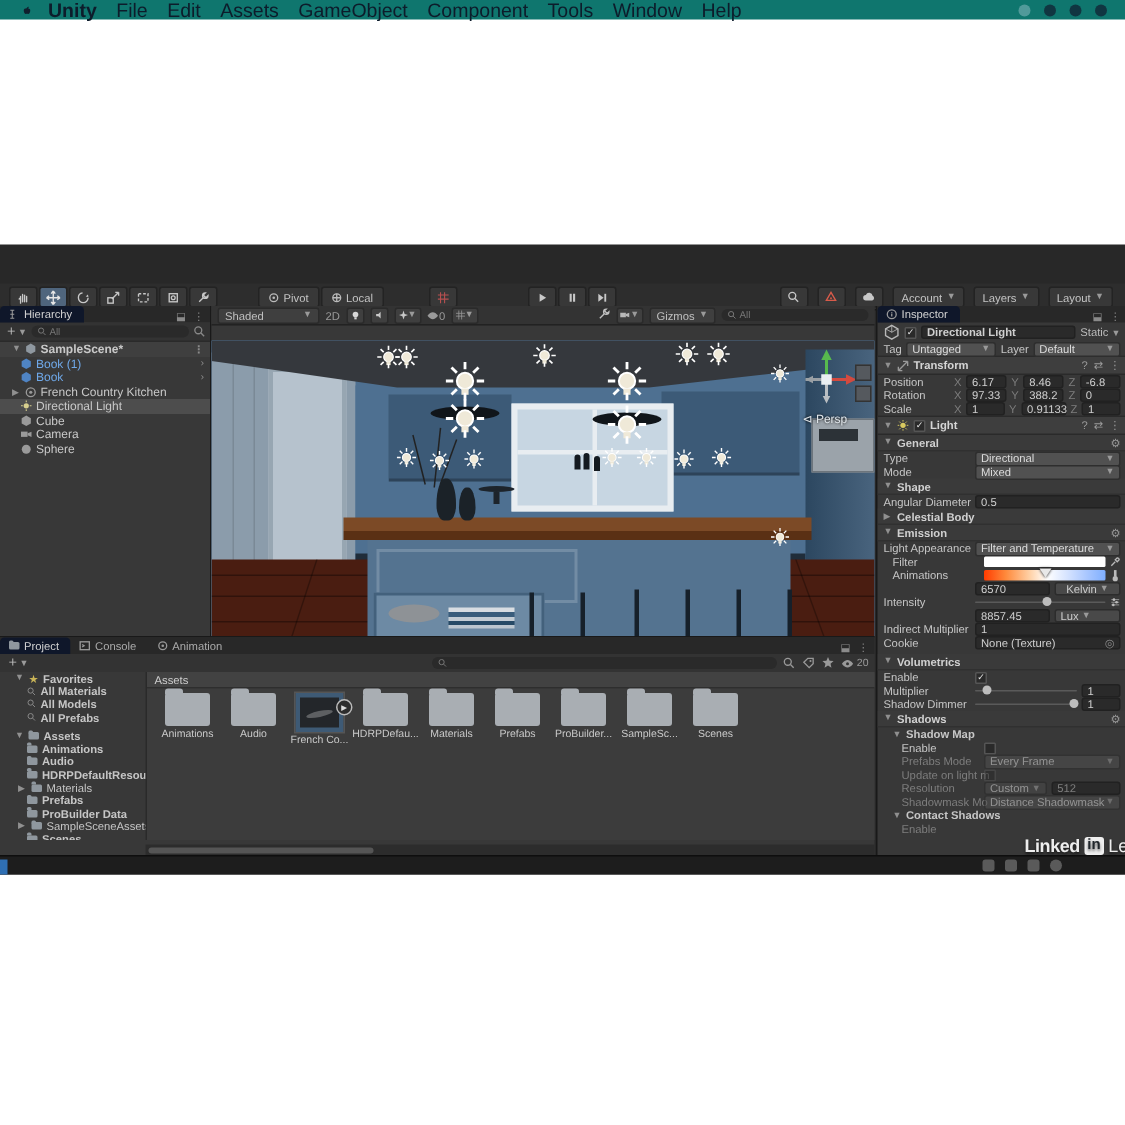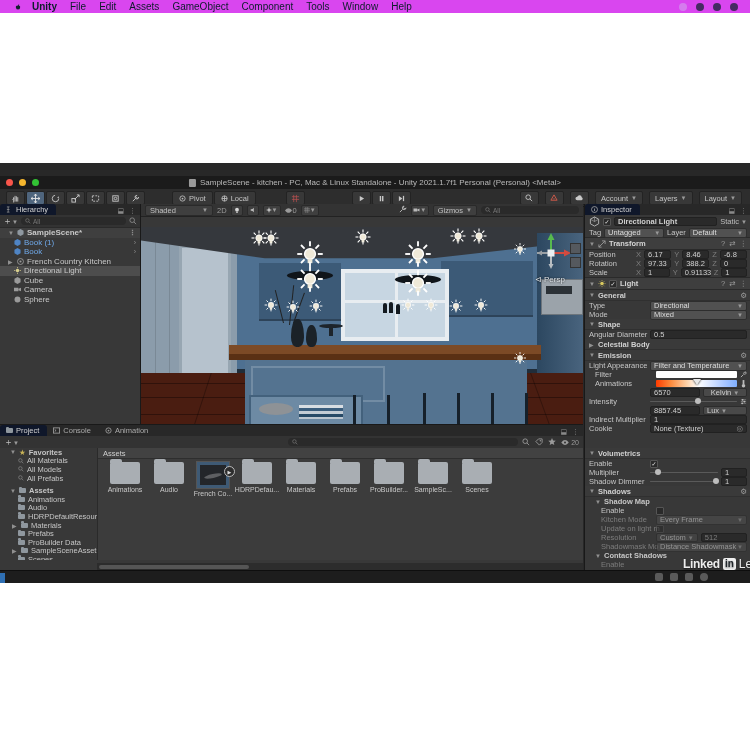--- a/index.html
+++ b/index.html
@@ -1,19 +1,19 @@
 <!DOCTYPE html>
 <html><head>
 <meta charset="utf-8">
 <style>
   html,body{margin:0;padding:0;}
   body{width:750px;height:750px;background:#ffffff;font-family:"Liberation Sans","DejaVu Sans",sans-serif;overflow:hidden;position:relative;}
   .window{position:absolute;left:0;top:163px;width:750px;height:420px;background:#282828;overflow:hidden;}
   
-  .menubar{position:absolute;left:0;top:0;width:750px;height:13px;background:#d946ef;display:flex;align-items:center;font-size:10px;color:#0d1c2b;}
+  .menubar{position:absolute;left:0;top:0;width:750px;height:13px;background:#0f766e;display:flex;align-items:center;font-size:13px;color:#0d1c2b;}
   .menubar .apple{width:8px;height:8px;margin:0 10px 0 14px;}
   .menubar .mitem{margin-right:13px;white-space:nowrap;}
   .menubar .mitem.first{font-weight:bold;}
   .menubar .mright{margin-left:auto;display:flex;gap:9px;margin-right:12px;}
   .menubar .sicon{width:8px;height:8px;border-radius:50%;background:#123;opacity:.75;}
   .menubar .sicon.dim{opacity:.35;background:#cfe0ee;}
   
   .titlebar{position:absolute;left:0;top:13px;width:750px;height:13px;background:#1b1b1b;display:flex;align-items:center;}
   .tl{width:7px;height:7px;border-radius:50%;margin-left:6px;}
   .title-text{position:absolute;left:50%;transform:translateX(-50%);font-size:8px;color:#b9b9b9;white-space:nowrap;display:flex;align-items:center;gap:4px;}
@@ -105,21 +105,21 @@
   .swatch-white{flex:1;height:7px;background:#ffffff;border-radius:1px;}
   .unitdd{background:#494949;border:1px solid #2c2c2c;border-radius:2px;height:7.5px;display:flex;align-items:center;gap:2px;padding:0 3px;color:#cfcfcf;flex:none;}
   .hicons{margin-left:auto;display:flex;gap:4px;color:#9a9a9a;font-weight:normal;}
   .cursor-arrow{position:absolute;left:46%;top:-1px;width:0;height:0;border-left:4px solid transparent;border-right:4px solid transparent;border-top:6px solid #e8e8e8;filter:drop-shadow(0 0 1px #000);}
   
   .project{position:absolute;left:0;top:261px;width:583px;height:145px;background:#383838;border-top:1px solid #191919;}
   .proj-tools{height:12px;background:#333;display:flex;align-items:center;gap:4px;padding:0 4px;border-bottom:1px solid #262626;}
   .proj-body{position:absolute;left:0;top:23px;width:583px;height:112px;display:flex;}
   .proj-tree{width:97px;height:100%;background:#383838;border-right:1px solid #2a2a2a;font-size:7.5px;color:#c6c6c6;overflow:hidden;}
   .ptrow{height:8.6px;display:flex;align-items:center;gap:3px;padding-left:10px;white-space:nowrap;}
-  .ptrow.indent{padding-left:18px;}
+  .ptrow.indent{padding-left:18px;font-weight:bold;}
   .folder-mini{width:7px;height:5px;background:#8f979e;border-radius:1px;position:relative;flex:none;}
   .folder-mini:before{content:"";position:absolute;left:0;top:-1.5px;width:3px;height:2px;background:#8f979e;border-radius:1px 1px 0 0;}
   .proj-grid{flex:1;background:#3c3c3c;position:relative;}
   .grid-hdr{height:10px;background:#424242;border-bottom:1px solid #2e2e2e;display:flex;align-items:center;padding:0 5px;font-size:7.5px;color:#cfcfcf;}
   .fitem{position:absolute;top:14px;width:42px;display:flex;flex-direction:column;align-items:center;gap:2px;}
   .fitem .bigfolder{width:30px;height:22px;background:#a9aeb3;border-radius:2px;position:relative;}
   .fitem .bigfolder:before{content:"";position:absolute;left:0;top:-3px;width:12px;height:4px;background:#a9aeb3;border-radius:2px 2px 0 0;}
   .fitem .flabel{font-size:7px;color:#c9c9c9;white-space:nowrap;}
   .fitem.sel .thumbwrap{background:#3e5a75;outline:1px solid #555;}
   .thumbwrap{width:32px;height:26px;display:flex;align-items:center;justify-content:center;position:relative;}
@@ -158,29 +158,20 @@
   <span class="mright">
     <span class="sicon dim"></span>
     <span class="sicon"></span>
     <span class="sicon"></span>
     <span class="sicon"></span>
   </span>
 </div>
 
 <div class="window">
 
-  <div class="titlebar">
-    <span class="tl" style="background:#f9564b"></span>
-    <span class="tl" style="background:#f5b62e"></span>
-    <span class="tl" style="background:#32c234"></span>
-    <span class="title-text">
-        <span class="doc-ic"></span>
-        <span>SampleScene - kitchen - PC, Mac &amp; Linux Standalone - Unity 2021.1.7f1 Personal (Personal) &lt;Metal&gt;</span>
-      </span>
-  </div>
 
   <div class="topbar">
     <div class="toolgrp" style="left:6px;">
       <span class="toolbtn">
           <svg width="9" height="9" viewBox="0 0 10 10">
             <path d="M3 9V4M4.5 8V2.5M6 8V3M7.5 8V4M2 6L3 5" stroke="#c8c8c8" stroke-width="1" fill="none" stroke-linecap="round"></path>
           </svg>
         </span>
       <span class="toolbtn on">
           <svg width="9" height="9" viewBox="0 0 10 10">
@@ -748,21 +739,21 @@
           <span class="lbl" style="width:58px;">Indirect Multiplier</span>
           <span class="field" style="flex:1;">1</span>
         </div>
       <div class="irow">
           <span class="lbl" style="width:58px;">Cookie</span>
           <span class="field" style="flex:1;justify-content:space-between;">
             <span>None (Texture)</span>
             <span style="color:#8a8a8a;">◎</span>
           </span>
         </div>
-      <div class="sect-head" style="margin-top:15px;">
+      <div class="sect-head" style="margin-top:3px;">
           <span class="arr">▼</span>
           <span>Volumetrics</span>
         </div>
       <div class="irow">
           <span class="lbl" style="width:58px;">Enable</span>
           <span class="chk on"></span>
         </div>
       <div class="irow">
           <span class="lbl" style="width:58px;">Multiplier</span>
           <span class="slider">
@@ -786,21 +777,21 @@
         </div>
       <div class="irow" style="font-weight:bold;padding-left:10px;">
           <span class="arr">▼</span>
           <span>Shadow Map</span>
         </div>
       <div class="irow" style="padding-left:16px;">
           <span class="lbl" style="width:52px;">Enable</span>
           <span class="chk"></span>
         </div>
       <div class="irow" style="padding-left:16px;">
-          <span class="lbl dim" style="width:52px;">Kitchen Mode</span>
+          <span class="lbl dim" style="width:52px;">Prefabs Mode</span>
           <span class="ddfield" style="flex:1;opacity:.55;">
             <span>Every Frame</span>
             <span class="caret">▼</span>
           </span>
         </div>
       <div class="irow" style="padding-left:16px;">
           <span class="lbl dim" style="width:52px;">Update on light m</span>
           <span class="chk" style="opacity:.5;"></span>
         </div>
       <div class="irow" style="padding-left:16px;">

